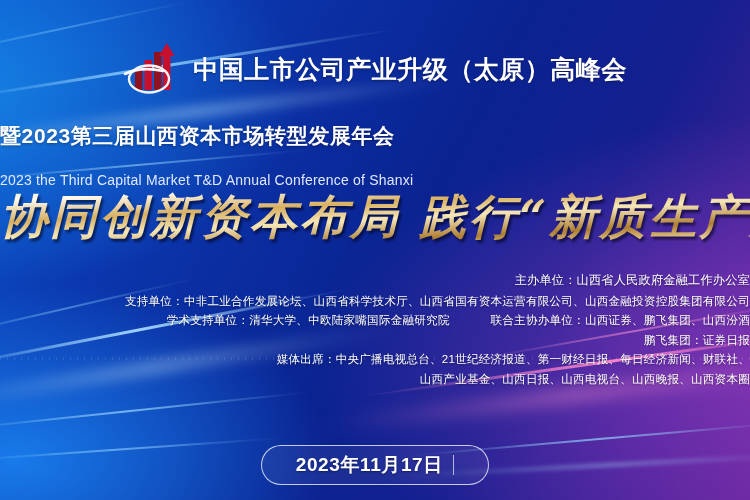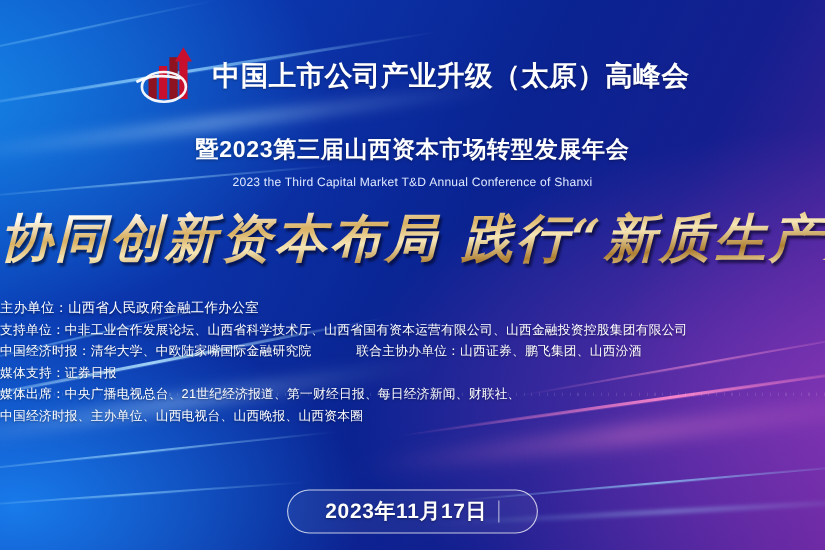--- a/index.html
+++ b/index.html
@@ -86,27 +86,27 @@
     line-height:1.12; white-space:nowrap;
     text-shadow:0 1px 2px rgba(0,0,0,.35);
   }
   .logo-en{
     font-family:"Liberation Serif","DejaVu Serif",serif;
     font-size:9.4px; font-weight:bold; color:#ffffff;
     letter-spacing:.35px; white-space:nowrap; margin-top:2px;
   }
 
   
-  #subhead{ position:absolute; left:0; right:0; top:122px; text-align:center; }
+  #subhead{ position:absolute; left:0; right:0; top:122px; }
   .sub-cn{
     font-size:21px; font-weight:bold; color:#ffffff; letter-spacing:.6px;
     text-shadow:0 1px 3px rgba(0,0,0,.35);
   }
   .sub-en{
-    font-size:11px; color:#dfe9ff; letter-spacing:.2px; margin-top:10px;
+    font-size:14px; color:#dfe9ff; letter-spacing:.2px; margin-top:22px;
   }
 
   
   #headline{
     position:absolute; left:0; right:0; top:186px; text-align:center;
     white-space:nowrap;
   }
   .headline-txt{
     display:inline-block;
     font-family:"DejaVu Serif","Liberation Serif",serif;
@@ -122,21 +122,21 @@
         #f2dca4 86%,
         #c49a4c 100%);
     -webkit-background-clip:text; background-clip:text;
     -webkit-text-fill-color:transparent; color:transparent;
     filter:drop-shadow(2px 3px 1px rgba(0,0,20,.55));
   }
 
   
   #orgs{
     position:absolute; left:0; right:0; top:271px;
-    text-align:left;
+    text-align:right;
   }
   .org-line{
     color:#ffffff; font-size:11.6px; line-height:19.6px;
     letter-spacing:.2px; white-space:nowrap;
     text-shadow:0 1px 2px rgba(0,0,0,.4);
   }
   .org-line .gap{ display:inline-block; width:34px; }
   .org-line.big{ font-size:12.2px; }
 
   
@@ -213,32 +213,32 @@
   </div>
 
   <div id="orgs">
     <div class="org-line big">
       <span>主办单位：山西省人民政府金融工作办公室</span>
     </div>
     <div class="org-line">
       <span>支持单位：中非工业合作发展论坛、山西省科学技术厅、山西省国有资本运营有限公司、山西金融投资控股集团有限公司</span>
     </div>
     <div class="org-line">
-      <span>中国经济时报：清华大学、中欧陆家嘴国际金融研究院</span>
+      <span>学术支持单位：清华大学、中欧陆家嘴国际金融研究院</span>
       <span class="gap"></span>
       <span>联合主协办单位：山西证券、鹏飞集团、山西汾酒</span>
     </div>
     <div class="org-line">
-      <span>媒体支持：证券日报</span>
+      <span>鹏飞集团：证券日报</span>
     </div>
     <div class="org-line">
       <span>媒体出席：中央广播电视总台、21世纪经济报道、第一财经日报、每日经济新闻、财联社、</span>
     </div>
     <div class="org-line">
-      <span>中国经济时报、主办单位、山西电视台、山西晚报、山西资本圈</span>
+      <span>山西产业基金、山西日报、山西电视台、山西晚报、山西资本圈</span>
     </div>
   </div>
 
   <div id="footer">
     <div id="pill">
       <span class="pill-txt">2023年11月17日</span>
       <span class="pill-sep"></span>
     </div>
   </div>
 

